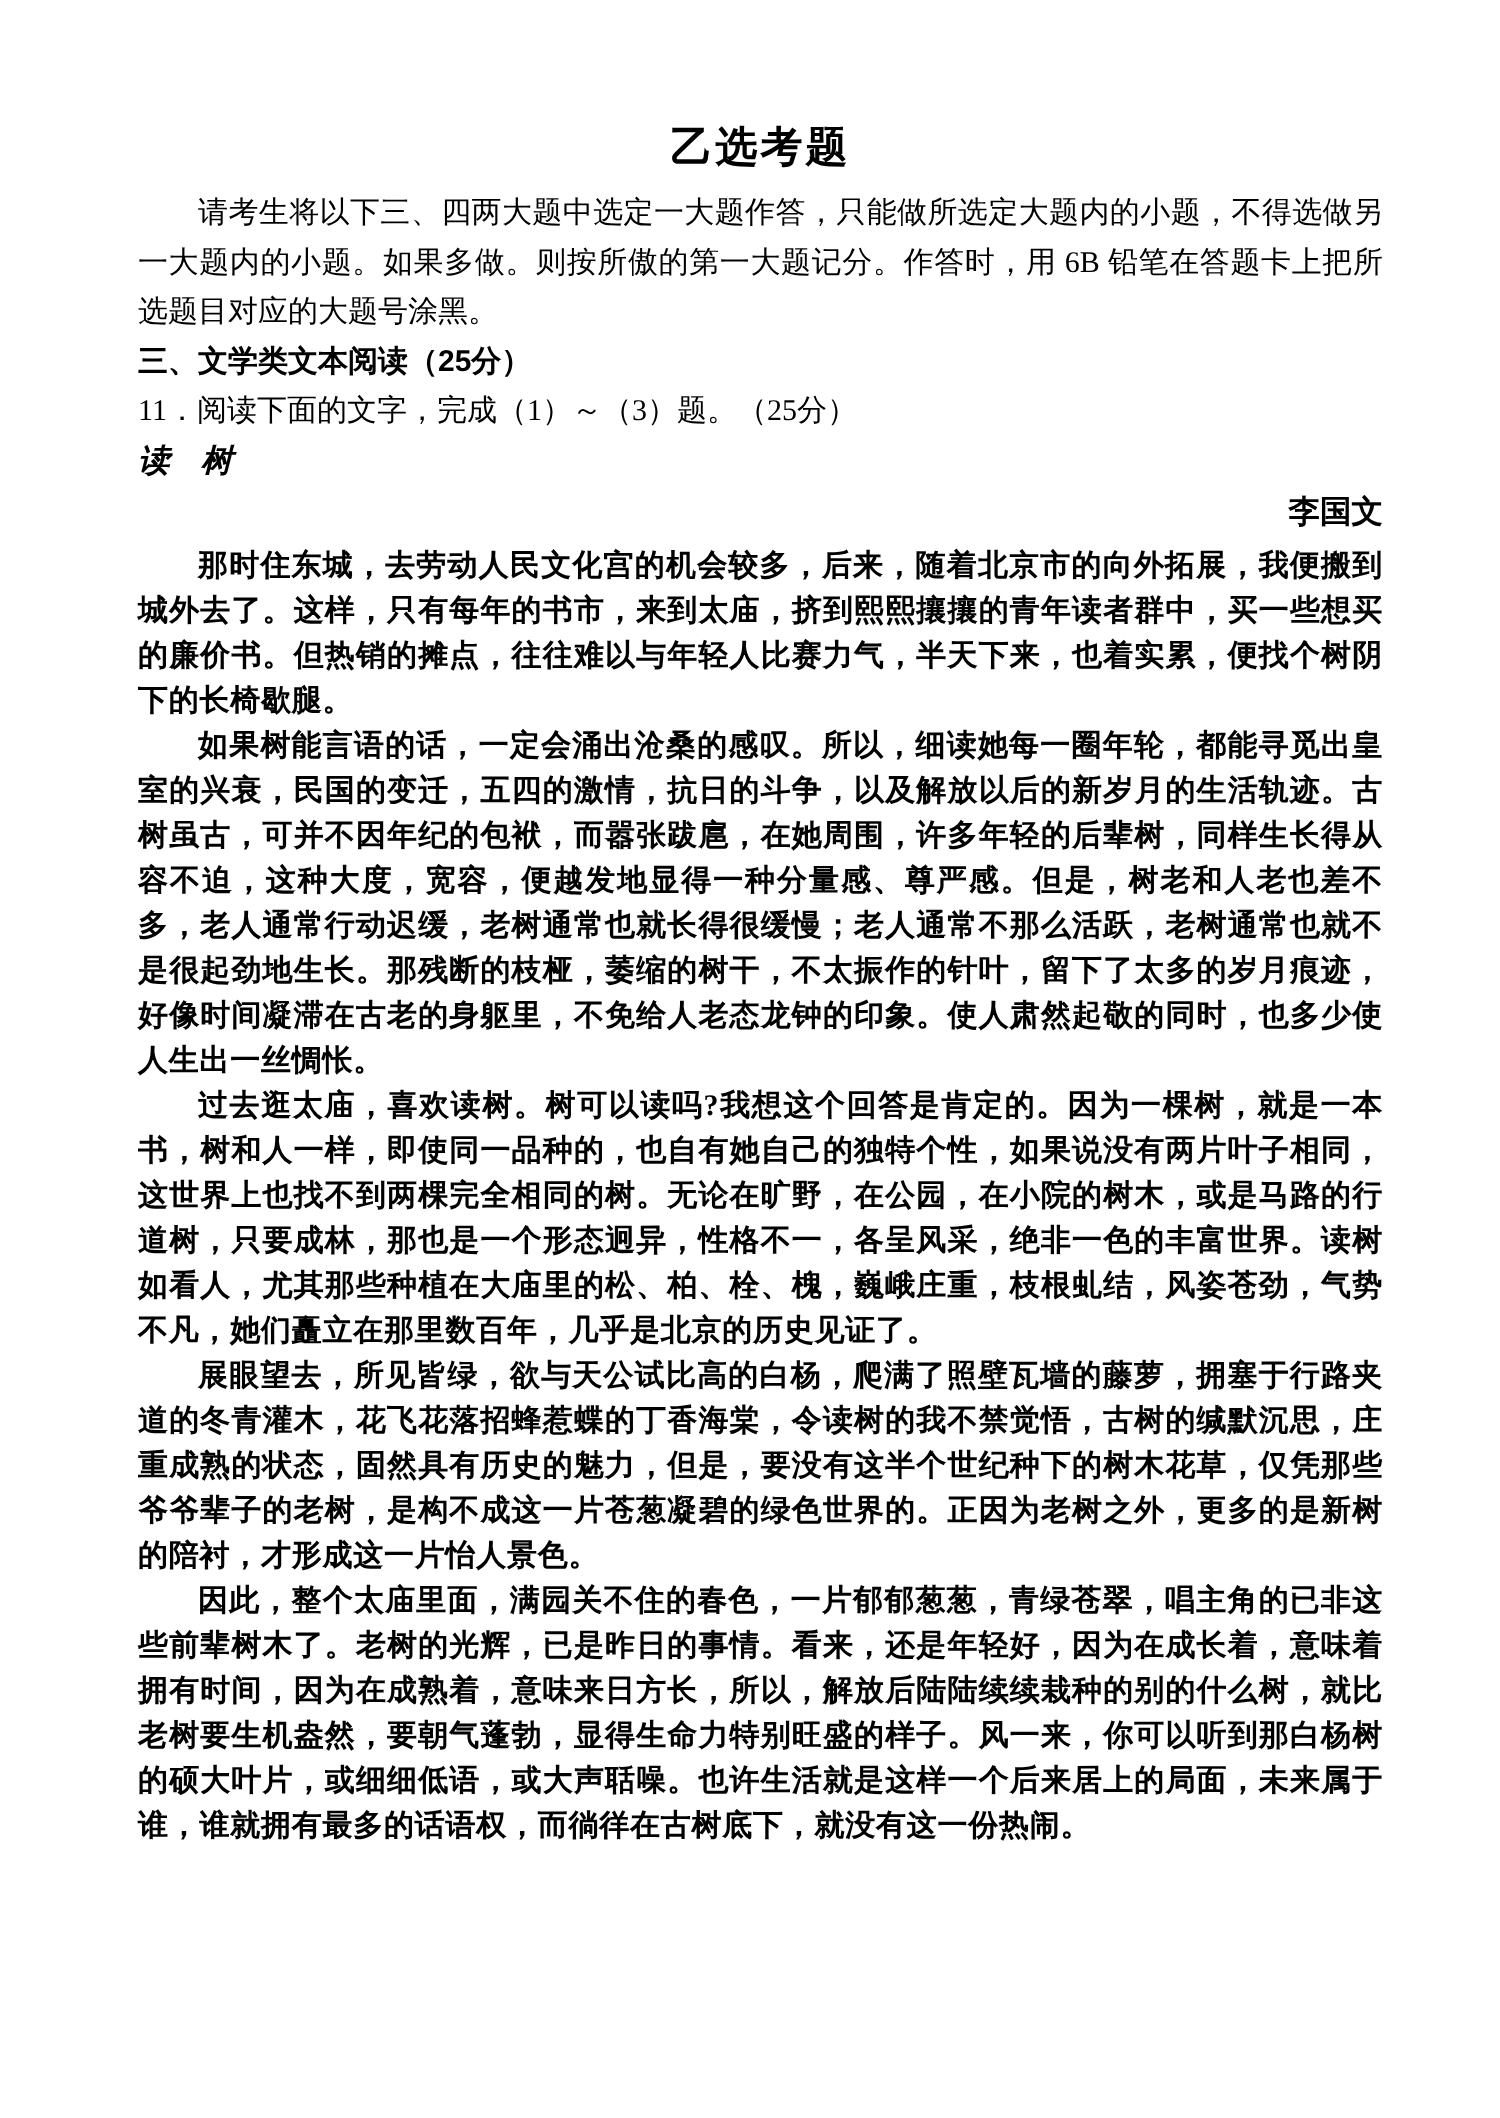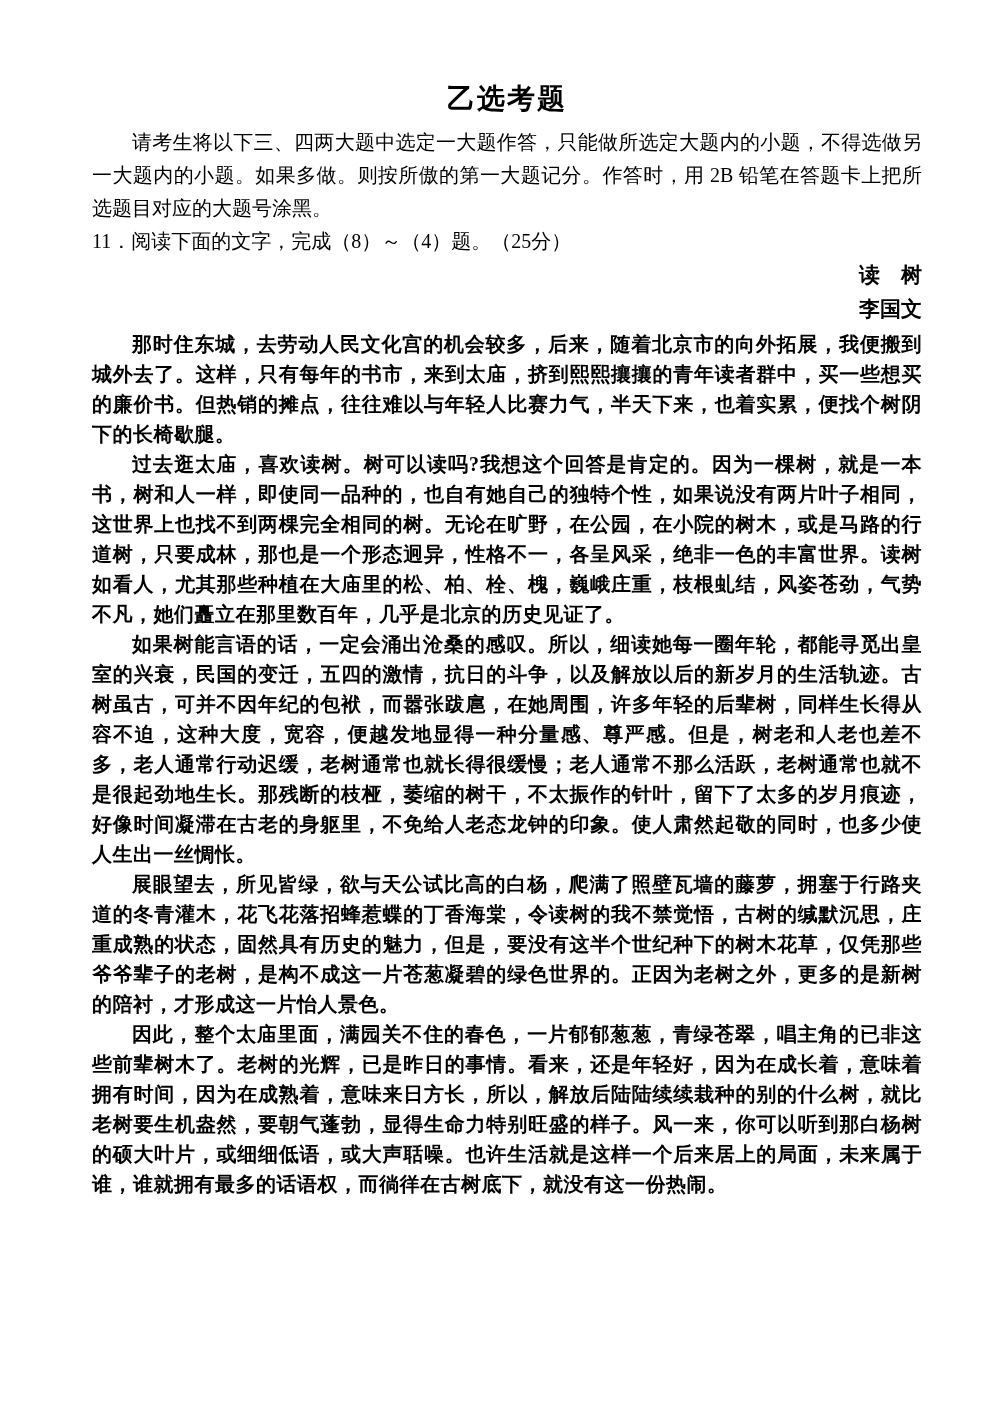--- a/index.html
+++ b/index.html
@@ -42,25 +42,26 @@
     line-height: 33px;
   }
   .question-intro {
     margin: 0;
     font-family: "Liberation Serif", serif;
     font-size: 20px;
     line-height: 33px;
   }
   .passage-title {
     margin: 0;
-    text-align: right;
+    text-align: left;
     font-family: "Liberation Sans", sans-serif;
     font-weight: bold;
     font-size: 21px;
     line-height: 34px;
+    font-style: italic;
   }
   .passage-author {
     margin: 0 0 4px 0;
     text-align: right;
     font-family: "Liberation Sans", sans-serif;
     font-weight: bold;
     font-size: 21px;
     line-height: 33px;
   }
   .passage p {
@@ -73,29 +74,30 @@
     text-align: justify;
     letter-spacing: 0.5px;
   }
 </style>
 </head>
 <body>
 
 <div class="page">
   <h1 class="doc-title">乙选考题</h1>
 
-  <p class="instructions">请考生将以下三、四两大题中选定一大题作答，只能做所选定大题内的小题，不得选做另一大题内的小题。如果多做。则按所傲的第一大题记分。作答时，用 2B 铅笔在答题卡上把所选题目对应的大题号涂黑。</p>
+  <p class="instructions">请考生将以下三、四两大题中选定一大题作答，只能做所选定大题内的小题，不得选做另一大题内的小题。如果多做。则按所傲的第一大题记分。作答时，用 6B 铅笔在答题卡上把所选题目对应的大题号涂黑。</p>
 
+  <h2 class="section-heading">三、文学类文本阅读（25分）</h2>
 
-  <p class="question-intro">11．阅读下面的文字，完成（8）～（4）题。（25分）</p>
+  <p class="question-intro">11．阅读下面的文字，完成（1）～（3）题。（25分）</p>
 
   <h3 class="passage-title">读　树</h3>
 
   <div class="passage-author">李国文</div>
 
   <div class="passage">
     <p>那时住东城，去劳动人民文化宫的机会较多，后来，随着北京市的向外拓展，我便搬到城外去了。这样，只有每年的书市，来到太庙，挤到熙熙攘攘的青年读者群中，买一些想买的廉价书。但热销的摊点，往往难以与年轻人比赛力气，半天下来，也着实累，便找个树阴下的长椅歇腿。</p>
+    <p>如果树能言语的话，一定会涌出沧桑的感叹。所以，细读她每一圈年轮，都能寻觅出皇室的兴衰，民国的变迁，五四的激情，抗日的斗争，以及解放以后的新岁月的生活轨迹。古树虽古，可并不因年纪的包袱，而嚣张跋扈，在她周围，许多年轻的后辈树，同样生长得从容不迫，这种大度，宽容，便越发地显得一种分量感、尊严感。但是，树老和人老也差不多，老人通常行动迟缓，老树通常也就长得很缓慢；老人通常不那么活跃，老树通常也就不是很起劲地生长。那残断的枝桠，萎缩的树干，不太振作的针叶，留下了太多的岁月痕迹，好像时间凝滞在古老的身躯里，不免给人老态龙钟的印象。使人肃然起敬的同时，也多少使人生出一丝惆怅。</p>
     <p>过去逛太庙，喜欢读树。树可以读吗?我想这个回答是肯定的。因为一棵树，就是一本书，树和人一样，即使同一品种的，也自有她自己的独特个性，如果说没有两片叶子相同，这世界上也找不到两棵完全相同的树。无论在旷野，在公园，在小院的树木，或是马路的行道树，只要成林，那也是一个形态迥异，性格不一，各呈风采，绝非一色的丰富世界。读树如看人，尤其那些种植在大庙里的松、柏、栓、槐，巍峨庄重，枝根虬结，风姿苍劲，气势不凡，她们矗立在那里数百年，几乎是北京的历史见证了。</p>
-    <p>如果树能言语的话，一定会涌出沧桑的感叹。所以，细读她每一圈年轮，都能寻觅出皇室的兴衰，民国的变迁，五四的激情，抗日的斗争，以及解放以后的新岁月的生活轨迹。古树虽古，可并不因年纪的包袱，而嚣张跋扈，在她周围，许多年轻的后辈树，同样生长得从容不迫，这种大度，宽容，便越发地显得一种分量感、尊严感。但是，树老和人老也差不多，老人通常行动迟缓，老树通常也就长得很缓慢；老人通常不那么活跃，老树通常也就不是很起劲地生长。那残断的枝桠，萎缩的树干，不太振作的针叶，留下了太多的岁月痕迹，好像时间凝滞在古老的身躯里，不免给人老态龙钟的印象。使人肃然起敬的同时，也多少使人生出一丝惆怅。</p>
     <p>展眼望去，所见皆绿，欲与天公试比高的白杨，爬满了照壁瓦墙的藤萝，拥塞于行路夹道的冬青灌木，花飞花落招蜂惹蝶的丁香海棠，令读树的我不禁觉悟，古树的缄默沉思，庄重成熟的状态，固然具有历史的魅力，但是，要没有这半个世纪种下的树木花草，仅凭那些爷爷辈子的老树，是构不成这一片苍葱凝碧的绿色世界的。正因为老树之外，更多的是新树的陪衬，才形成这一片怡人景色。</p>
     <p>因此，整个太庙里面，满园关不住的春色，一片郁郁葱葱，青绿苍翠，唱主角的已非这些前辈树木了。老树的光辉，已是昨日的事情。看来，还是年轻好，因为在成长着，意味着拥有时间，因为在成熟着，意味来日方长，所以，解放后陆陆续续栽种的别的什么树，就比老树要生机盎然，要朝气蓬勃，显得生命力特别旺盛的样子。风一来，你可以听到那白杨树的硕大叶片，或细细低语，或大声聒噪。也许生活就是这样一个后来居上的局面，未来属于谁，谁就拥有最多的话语权，而徜徉在古树底下，就没有这一份热闹。</p>
   </div>
 </div>
 
 </body></html>

